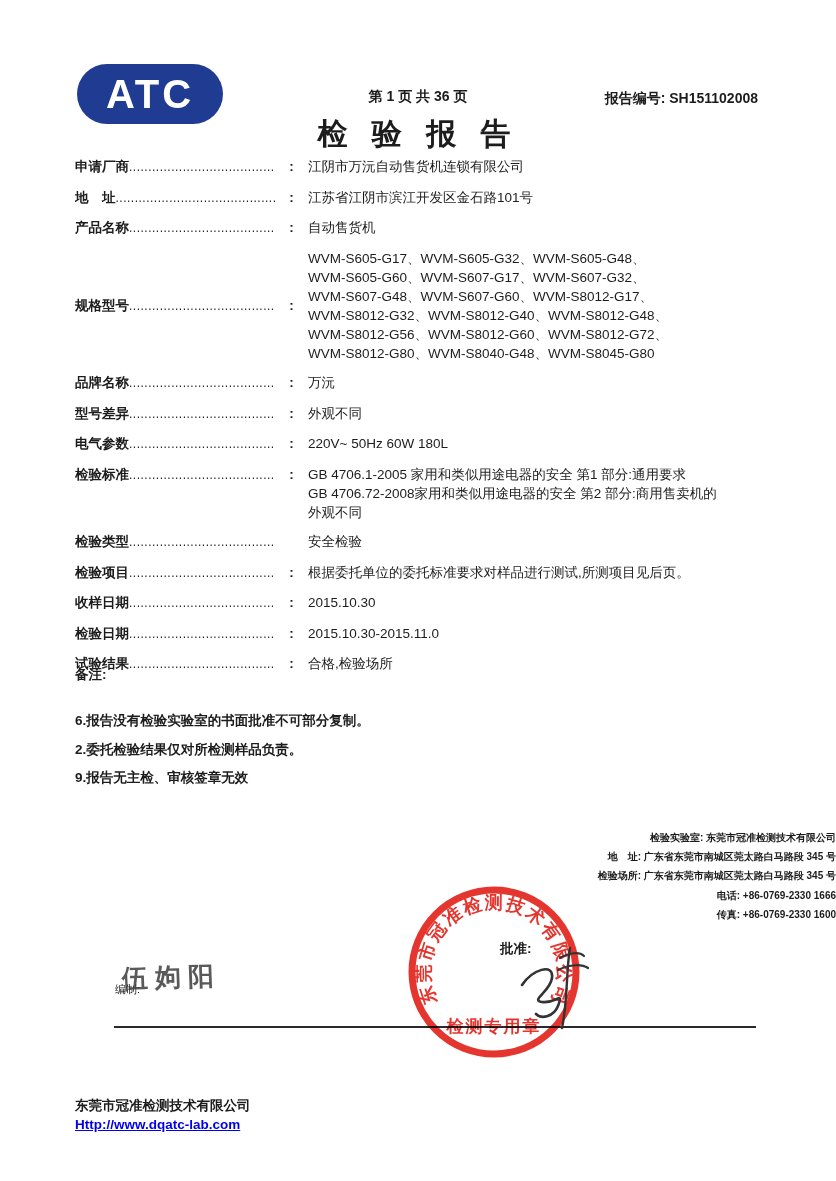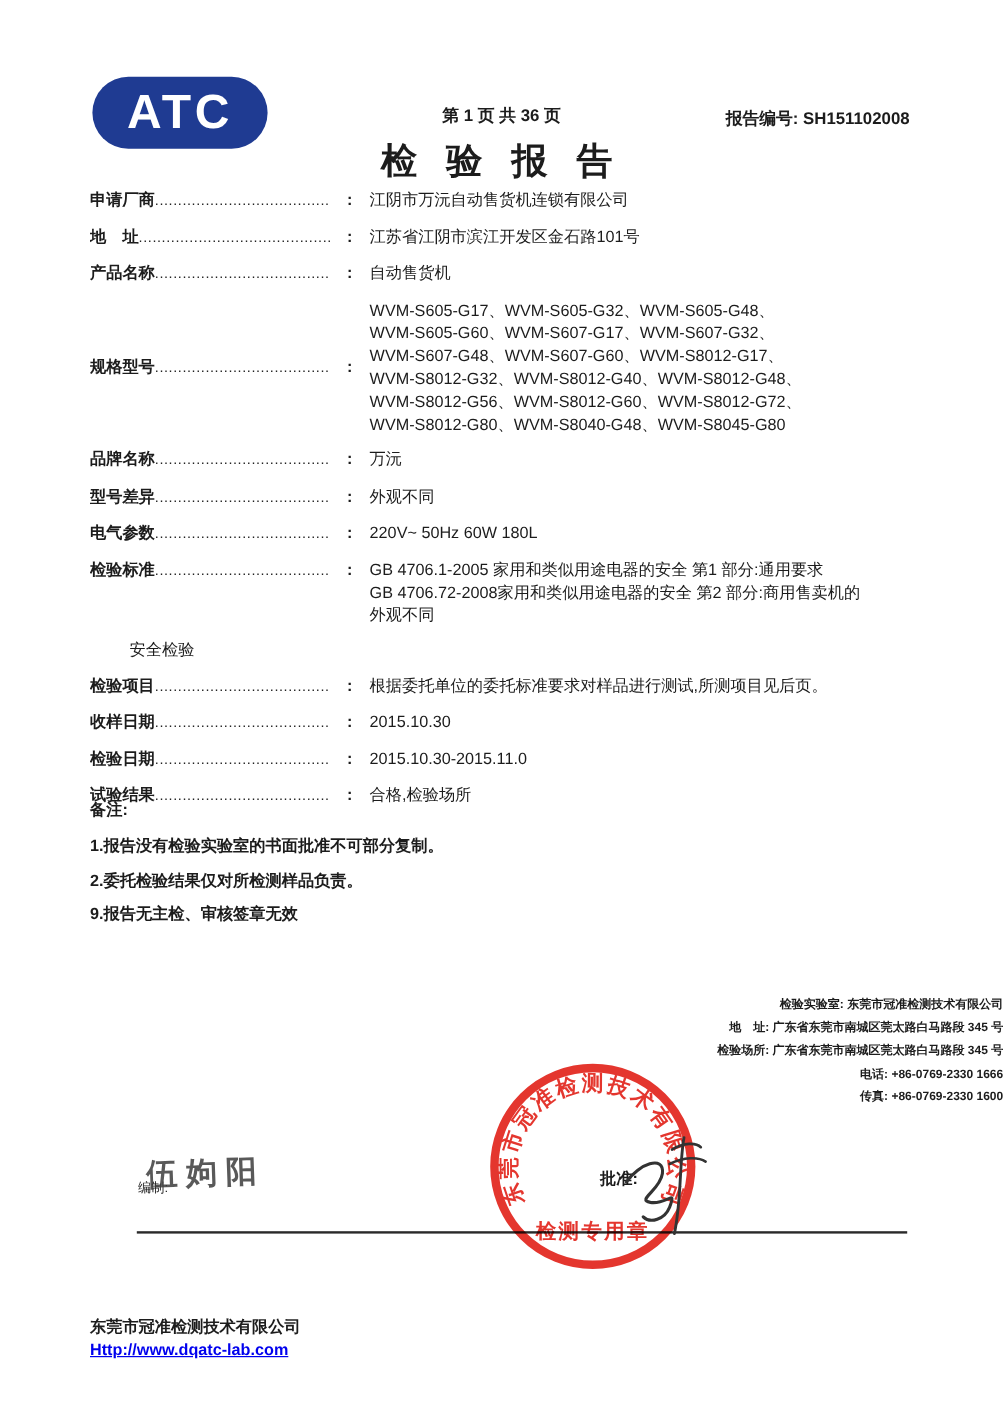--- a/index.html
+++ b/index.html
@@ -25,31 +25,31 @@
   .lbl .t{font-weight:bold;white-space:nowrap;}
   .dots{flex:1;overflow:hidden;white-space:nowrap;color:#222;}
   .dots::after{content:"..................................................................";
         font-size:12px;letter-spacing:0.5px;}
   .colon{width:33px;text-align:center;font-weight:bold;}
   .val{flex:1;}
   .val div{line-height:19px;}
 
   
   .remarks{position:absolute;left:75px;top:666px;font-size:13.5px;}
-  .remarks .rtitle{font-weight:bold;margin-bottom:12px;}
+  .remarks .rtitle{font-weight:bold;margin-bottom:28px;}
   .remarks .ritem{margin-bottom:11px;line-height:17.5px;font-weight:600;}
 
   
   .lab{position:absolute;left:0;top:828px;width:836px;text-align:right;
        font-size:10px;font-weight:bold;}
   .lab div{line-height:19.2px;}
 
   
   .prep-label{position:absolute;left:115px;top:982px;font-size:11px;font-weight:normal;}
-  .appr-label{position:absolute;left:500px;top:940px;font-size:13.5px;font-weight:bold;z-index:1;margin-top:34px;}
+  .appr-label{position:absolute;left:500px;top:940px;font-size:13.5px;font-weight:bold;z-index:1;}
   .prep-sig{position:absolute;left:122px;top:960px;font-size:26px;color:#3d3d3d;
        letter-spacing:7px;transform:rotate(-2deg);font-weight:bold;opacity:.85;}
   .sig-line{position:absolute;left:114px;top:1026px;width:642px;border-top:2px solid #2a2a2a;}
   .stamp{position:absolute;left:402px;top:880px;z-index:2;mix-blend-mode:multiply;opacity:.92;}
   .appr-sig{position:absolute;left:512px;top:940px;z-index:3;}
 
   
   .footer{position:absolute;left:75px;top:1096px;font-size:13.5px;}
   .footer .fcompany{font-weight:600;line-height:19px;}
   .footer a{font-weight:600;text-decoration:underline;line-height:19px;margin-top:48px;}
@@ -149,20 +149,24 @@
           <span class="dots"></span>
         </div>
         <div class="colon">:</div>
         <div class="val">
           <div>GB 4706.1-2005 家用和类似用途电器的安全 第1 部分:通用要求</div>
           <div>GB 4706.72-2008家用和类似用途电器的安全 第2 部分:商用售卖机的</div>
           <div>外观不同</div>
         </div>
       </div>
       <div class="row">
+        <div class="lbl">
+          <span class="t">检验类型</span>
+          <span class="dots"></span>
+        </div>
         <div class="colon"></div>
         <div class="val">
           <div>安全检验</div>
         </div>
       </div>
       <div class="row">
         <div class="lbl">
           <span class="t">检验项目</span>
           <span class="dots"></span>
         </div>
@@ -199,21 +203,21 @@
         <div class="colon">:</div>
         <div class="val">
           <div>合格,检验场所</div>
         </div>
       </div>
     </div>
 
   <div class="remarks">
     <div class="rtitle">备注:</div>
     <div>
-        <div class="ritem">1.报告没有检验实验室的书面批准不可部分复制。</div>
+        <div class="ritem">6.报告没有检验实验室的书面批准不可部分复制。</div>
         <div class="ritem">2.委托检验结果仅对所检测样品负责。</div>
         <div class="ritem">9.报告无主检、审核签章无效</div>
       </div>
   </div>
 
   <div class="lab">
       <div>检验实验室: 东莞市冠准检测技术有限公司</div>
       <div>地　址: 广东省东莞市南城区莞太路白马路段 345 号</div>
       <div>检验场所: 广东省东莞市南城区莞太路白马路段 345 号</div>
       <div>电话: +86-0769-2330 1666</div>

